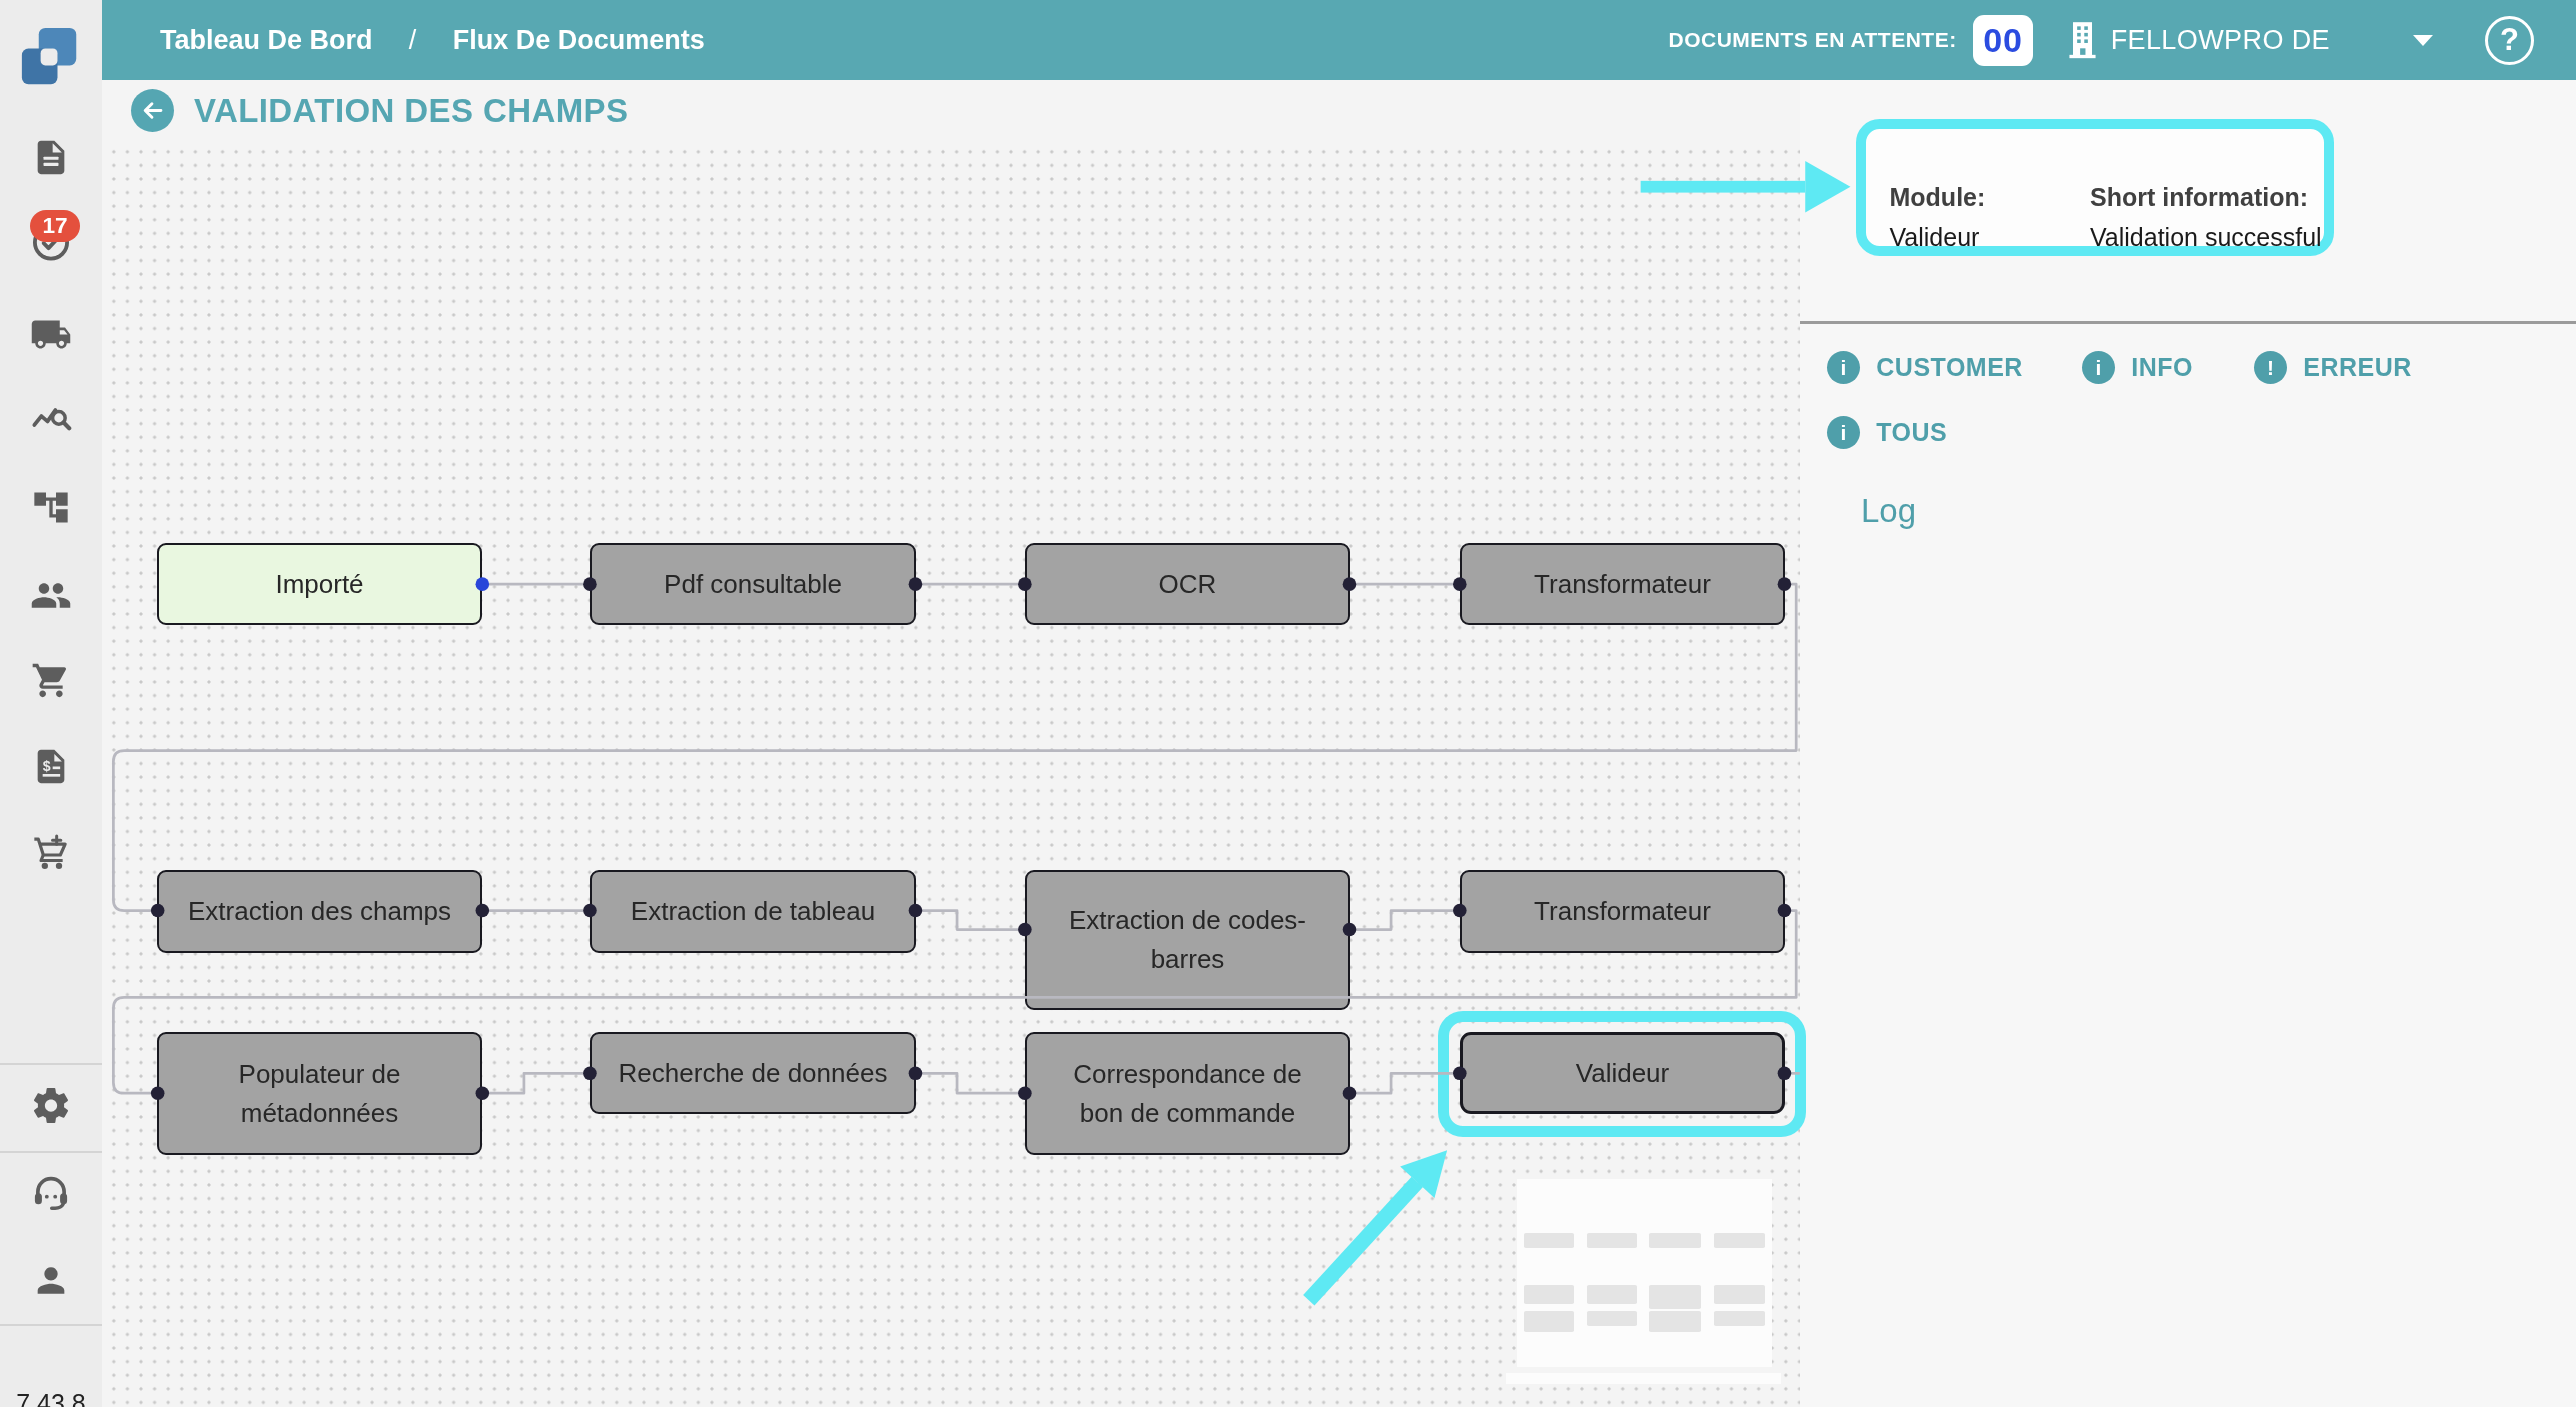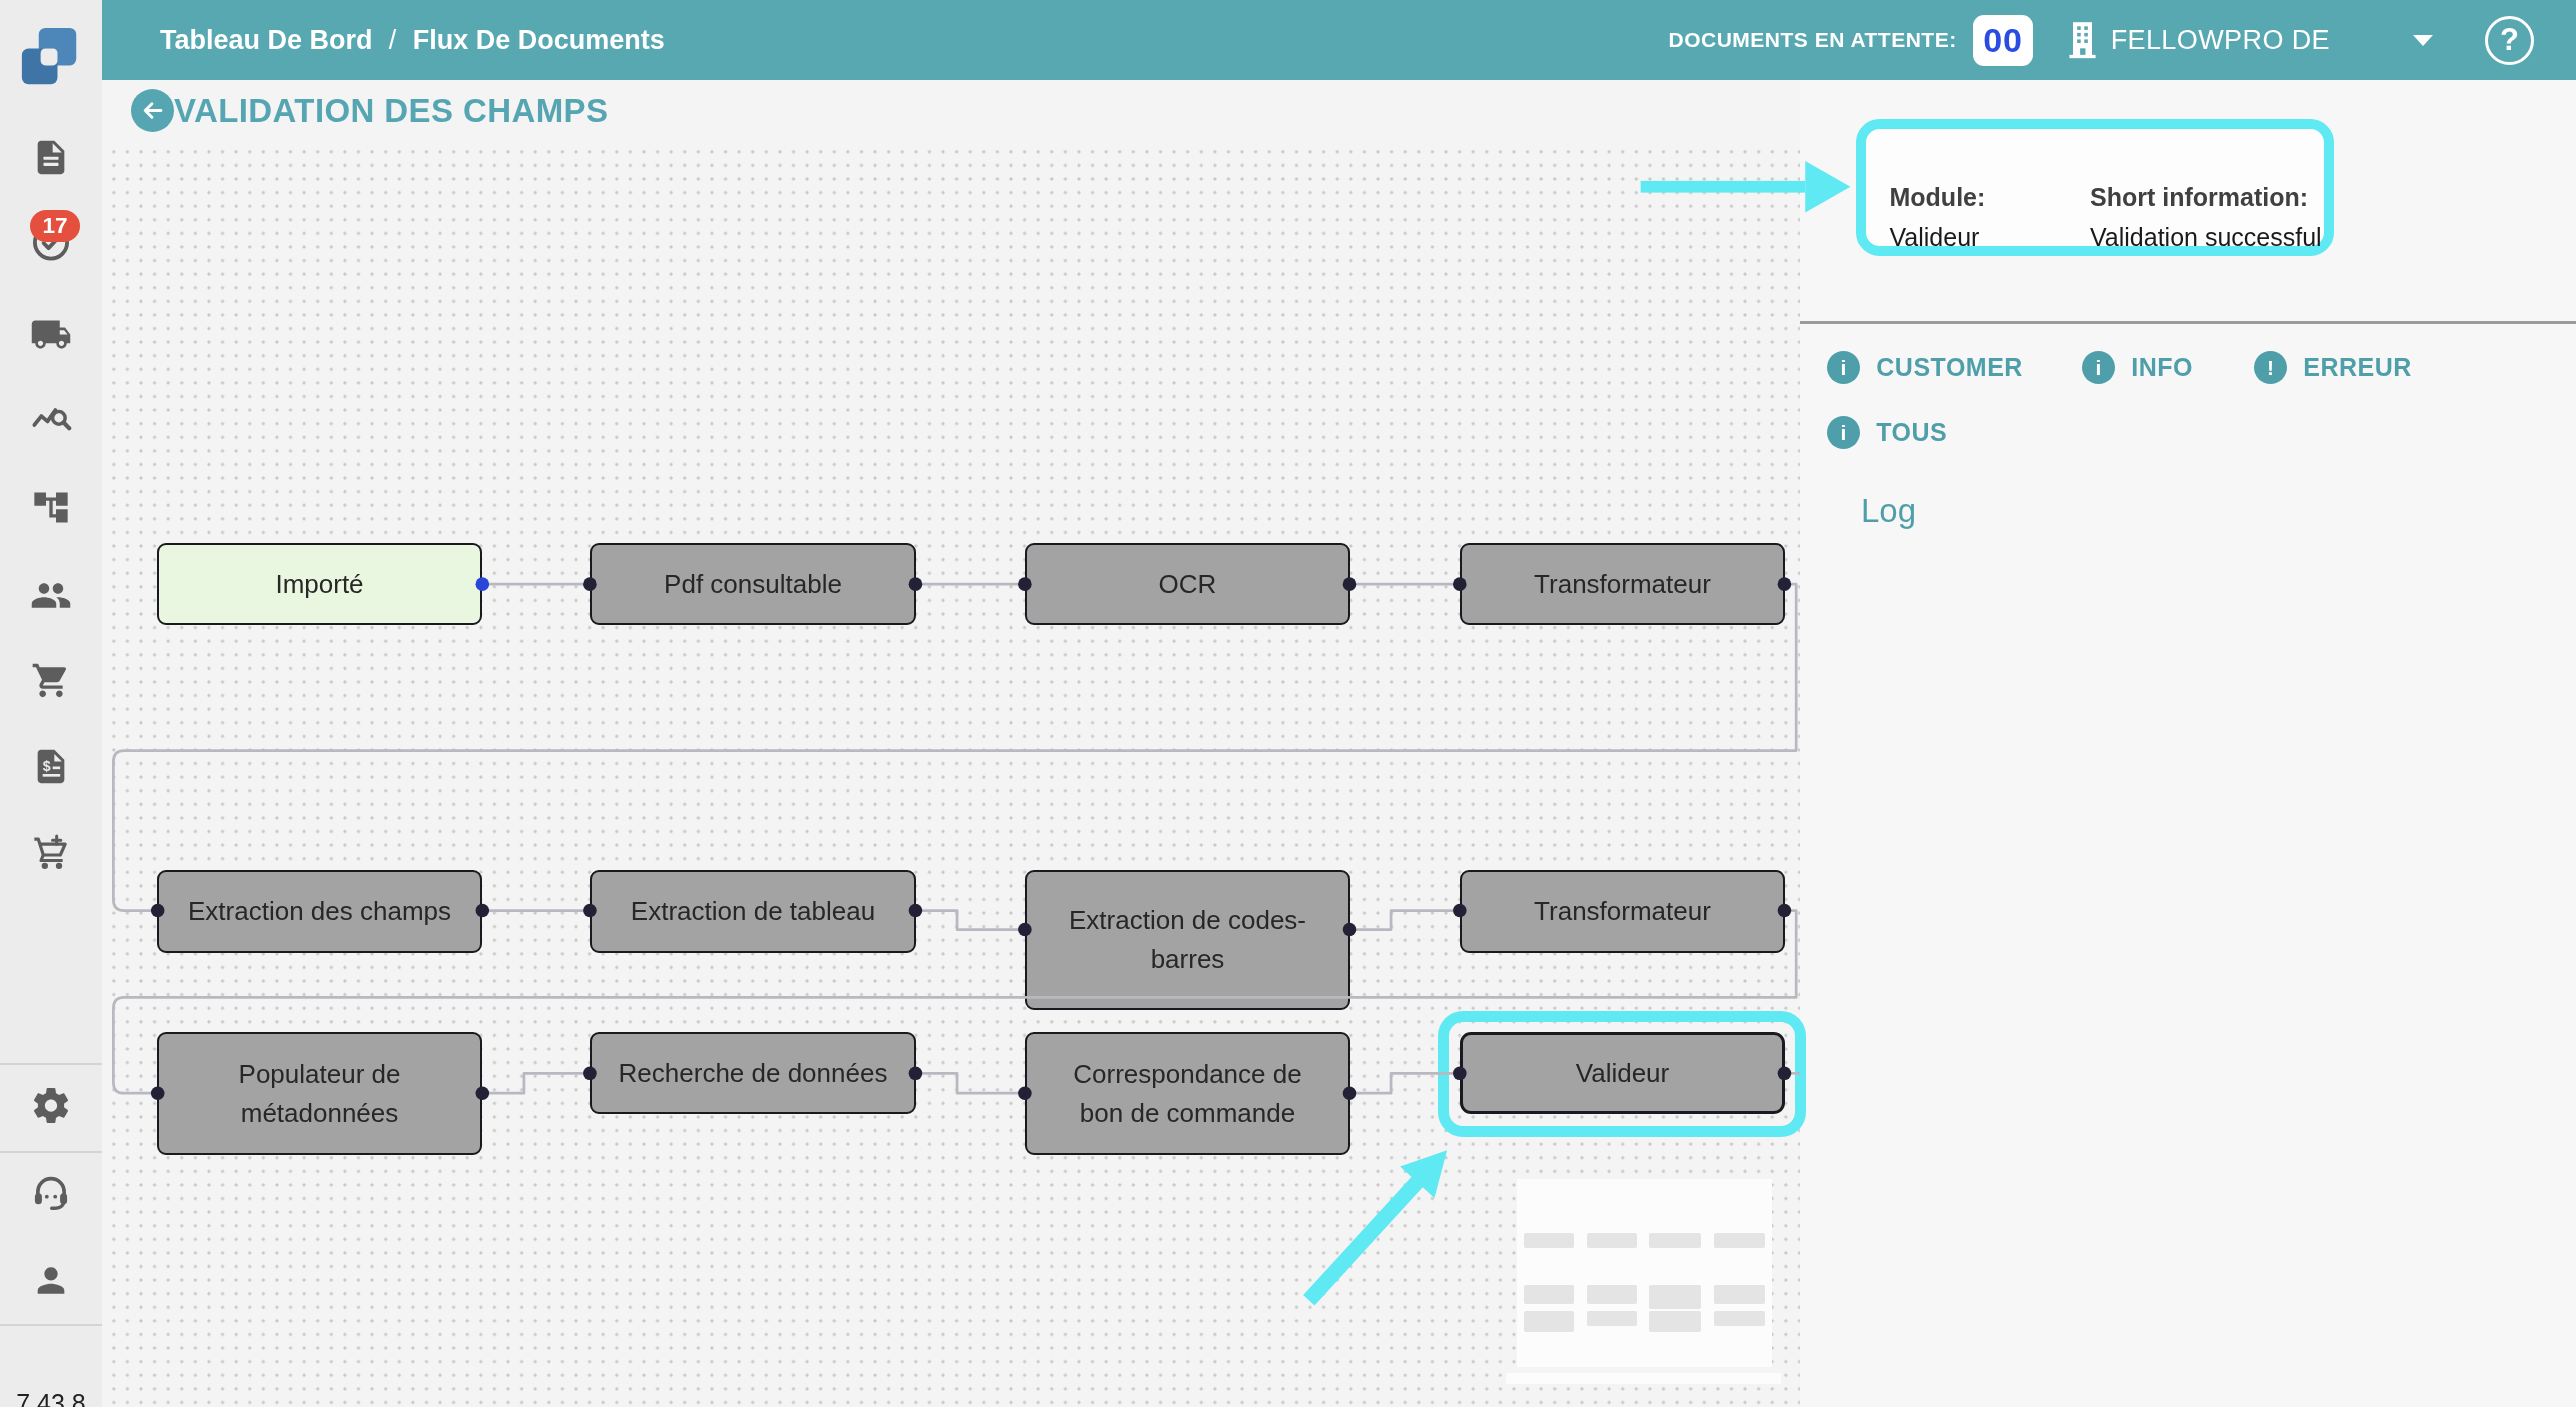--- a/index.html
+++ b/index.html
@@ -2,42 +2,42 @@
 <html style="font-size:14.5px"><head>
 <meta charset="utf-8">
 <style>
   html,body{margin:0;padding:0;background:#e9e9e9;}
   *{box-sizing:border-box;}
   body{font-family:"Liberation Sans", sans-serif;}
   #app{position:relative;width:2576px;height:1407px;overflow:hidden;background:#f4f4f4;}
 
   
   #header{position:absolute;left:102px;top:0;width:2474px;height:80px;background:#58a8b2;display:flex;align-items:center;}
-  .crumbs{display:flex;align-items:center;margin-left:58px;color:#fff;font-size:27px;font-weight:700;}
+  .crumbs{display:flex;align-items:center;margin-left:58px;color:#fff;font-size:27px;font-weight:700;gap:20px;}
   .crumb-sep{margin:0 16.3px;font-weight:400;font-size:27px;}
   .hright{margin-left:auto;margin-right:42px;display:flex;align-items:center;color:#fff;}
   .pending-label{font-size:21px;font-weight:700;letter-spacing:0.5px;}
   .count-badge{margin-left:16.3px;width:60px;height:51px;background:#fff;border-radius:11px;display:flex;align-items:center;justify-content:center;font-size:34px;font-weight:700;color:#2b4ce0;letter-spacing:0.9px;}
   .bldg{margin-left:34px;display:flex;align-items:center;}
   .company{margin-left:12.7px;font-size:27px;letter-spacing:0.4px;}
   .chev{margin-left:83px;width:0;height:0;border-left:10px solid transparent;border-right:10px solid transparent;border-top:11.8px solid #fff;}
   .help{margin-left:52px;width:49px;height:49px;border:3.6px solid #fff;border-radius:50%;display:flex;align-items:center;justify-content:center;font-size:31px;font-weight:700;color:#fff;}
 
   
   #sidebar{position:absolute;left:0;top:0;width:102px;height:1407px;background:#ececec;z-index:20;}
   .logo{position:absolute;left:20px;top:25px;}
   .snav{position:absolute;left:50%;transform:translate(-50%,-50%);cursor:pointer;}
   .sdiv{position:absolute;left:0;right:0;height:1.8px;background:#d4d4d4;}
   .red-badge{position:absolute;left:30px;top:210px;min-width:50px;height:32px;padding:12px 9px;background:#e4503d;border-radius:16.3px;color:#fff;font-size:22.6px;font-weight:700;display:flex;align-items:center;justify-content:center;z-index:2;}
   .version{position:absolute;left:0;right:0;top:1357px;text-align:center;font-size:25px;color:#222;margin-top:32px;}
 
   
   #canvas{position:absolute;left:102px;top:80px;width:1698px;height:1328px;background:#f4f4f4;}
   #dots{position:absolute;left:5.4px;top:65px;right:0;bottom:0;background-image:radial-gradient(circle,#c8c8c8 1.4px,transparent 1.7px);background-size:13.6px 13.6px;z-index:0;}
-  .title-row{position:absolute;left:29px;top:9px;display:flex;align-items:center;z-index:4;}
+  .title-row{position:absolute;left:29px;top:9px;display:flex;align-items:center;gap:20px;z-index:4;}
   .back-btn{width:43px;height:43px;border-radius:50%;background:#55a6b2;display:flex;align-items:center;justify-content:center;cursor:pointer;}
   .page-title{font-size:33px;font-weight:700;color:#55a6b2;letter-spacing:0.4px;}
 
   .node{position:absolute;background:#a3a3a3;border:2.7px solid #191920;border-radius:9px;display:flex;align-items:center;justify-content:center;text-align:center;font-size:26px;line-height:39px;color:#272727;padding:0 23.5px;z-index:3;cursor:pointer;}
   .node.start{background:#e9f7e0;}
   .node.selected{border-width:3.6px;border-radius:11px;}
   .hl-ring{position:absolute;border:11.8px solid #5ee9f3;border-radius:25px;z-index:2;}
 
   
   .ghost{position:absolute;left:1415px;top:1099px;width:255px;height:188px;background:#fcfcfc;z-index:1;}

